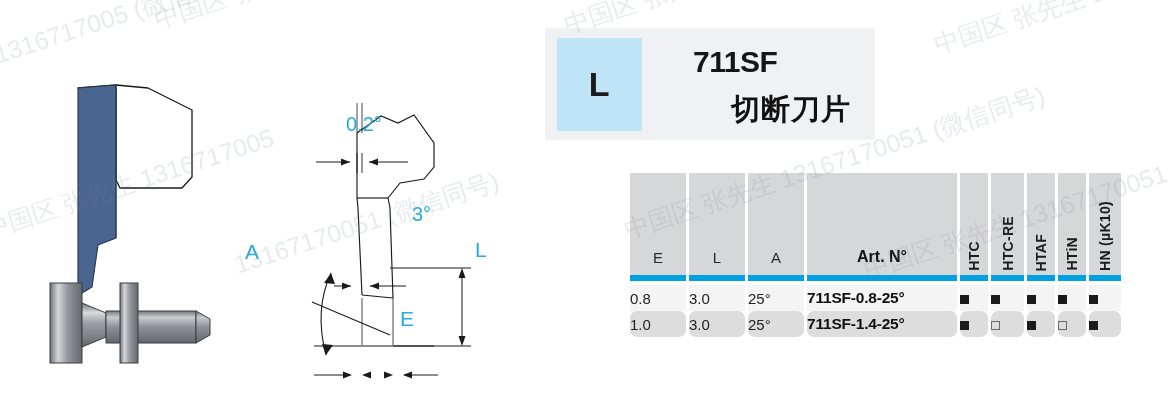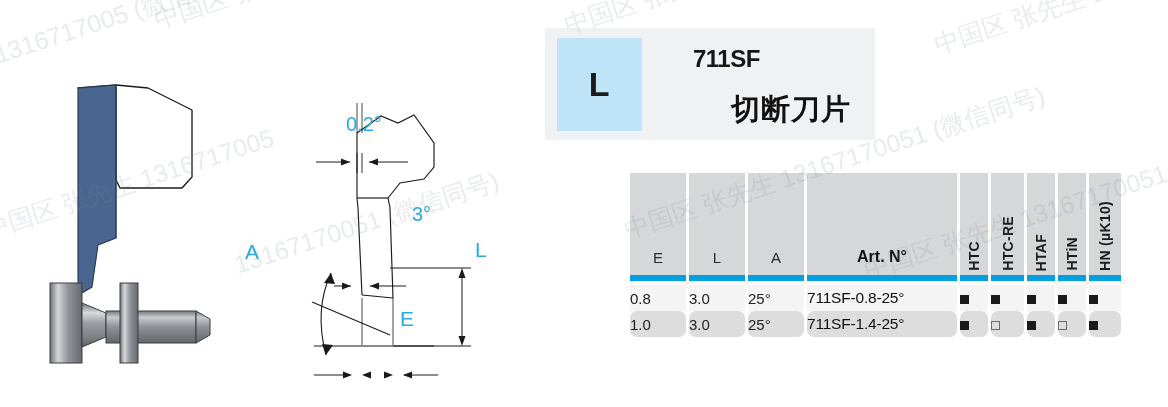--- a/index.html
+++ b/index.html
@@ -72,21 +72,21 @@
   #type-badge-label {
     font-size: 34px;
     font-weight: bold;
     color: #1b1b1b;
     letter-spacing: 0.5px;
   }
   #product-code {
     position: absolute;
     left: 148px;
     top: 17px;
-    font-size: 24px;
+    font-size: 30px;
     font-weight: bold;
     letter-spacing: -0.5px;
     color: #161616;
   }
   #product-subtitle {
     position: absolute;
     left: 186px;
     top: 62px;
     font-size: 29px;
     font-weight: bold;
@@ -151,21 +151,21 @@
     background: transparent;
   }
   .dcell {
     height: 26px;
     text-align: left;
     vertical-align: middle;
     font-size: 15px;
     color: #222;
   }
   .dcell.bold {
-    font-weight: normal;
+    font-weight: bold;
     font-size: 15.5px;
     color: #101010;
     letter-spacing: -0.2px;
   }
   tr.row-a .dcell { background: #f4f4f4; }
   tr.row-b .dcell { background: #dddddd; border-radius: 7px; }
 
   .mark {
     display: inline-block;
     width: 9px;

